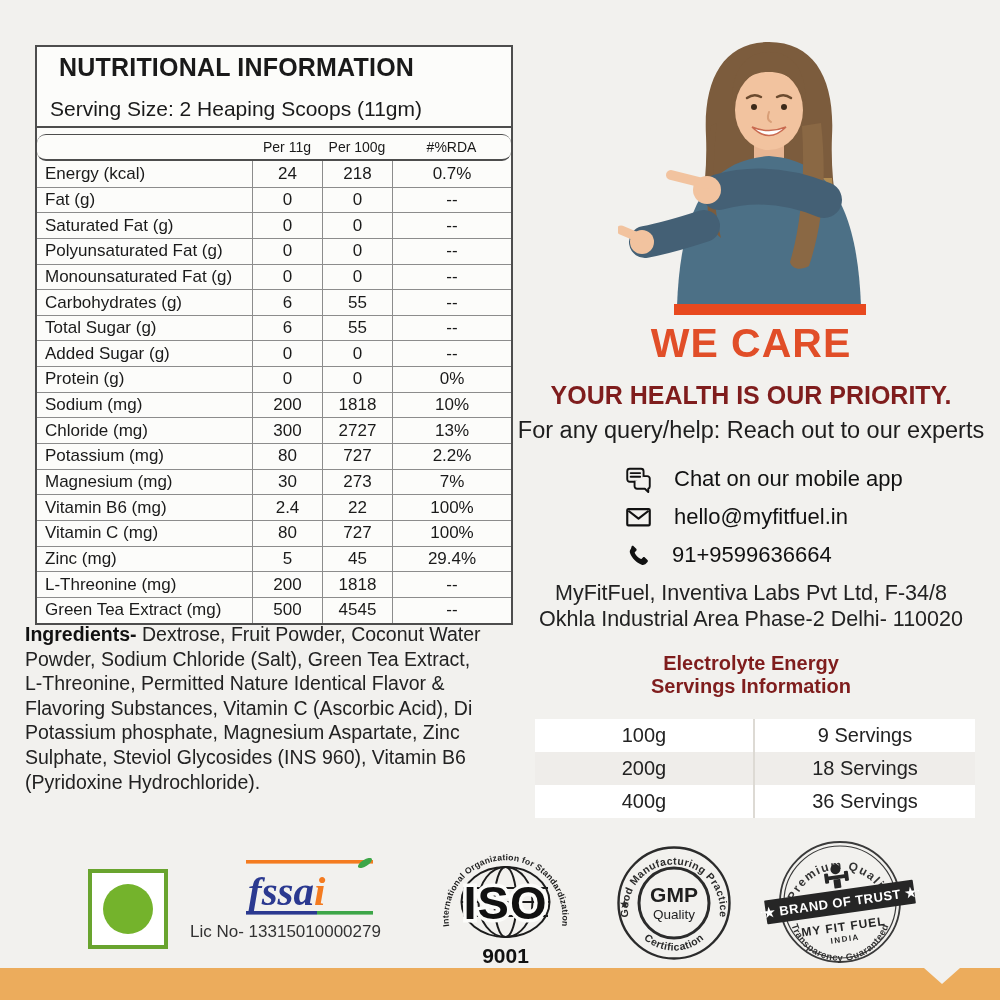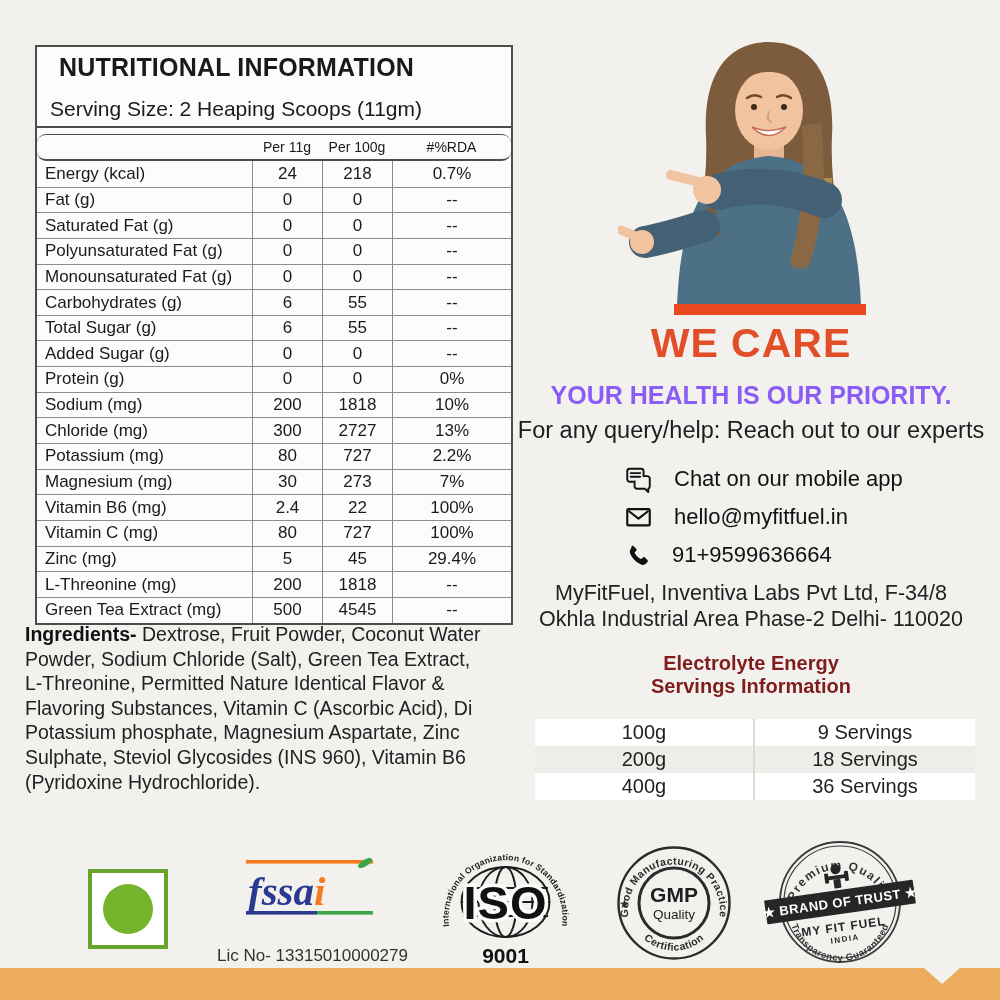--- a/index.html
+++ b/index.html
@@ -27,41 +27,41 @@
 
   
   .ingredients { position:absolute; left:25px; top:622px; width:462px; font-size:19.5px; line-height:24.6px; color:#222; }
   .ingredients b { color:#111; }
 
   
   .right-col { position:absolute; left:505px; top:0; width:492px; text-align:center; }
   .woman { position:absolute; left:113px; top:28px; width:302px; height:278px; }
   .care-underline { position:absolute; left:169px; top:304px; width:192px; height:11px; background:#E8491F; }
   .we-care { position:absolute; left:0; top:320px; width:100%; font-size:41px; font-weight:bold; letter-spacing:1px; color:#E14E28; }
-  .health { position:absolute; left:0; top:381px; width:100%; font-size:25px; font-weight:bold; color:#8b5cf6; }
+  .health { position:absolute; left:0; top:381px; width:100%; font-size:25px; font-weight:bold; color:#7f1d1d; }
   .tagline { position:absolute; left:0; top:417px; width:100%; font-size:23.5px; color:#1d1d1d; }
   .contacts { position:absolute; left:120px; top:460px; text-align:left; }
   .contact-row { display:flex; align-items:center; gap:22px; height:38px; }
   .contact-row svg { flex:0 0 auto; }
   .contact-text { font-size:22px; color:#111; }
   .address { position:absolute; left:0; top:580px; width:100%; font-size:21.5px; line-height:26px; color:#222; }
   .serv-heading { position:absolute; left:0; top:652px; width:100%; font-size:20px; font-weight:bold; line-height:23px; color:#7f1d1d; }
 
   .serv-table { position:absolute; left:535px; top:719px; width:440px; }
-  .srow { display:grid; grid-template-columns:218px 1fr; height:27px; align-items:center; font-size:20px; color:#222; }
+  .srow { display:grid; grid-template-columns:218px 1fr; height:33px; align-items:center; font-size:20px; color:#222; }
   .srow:nth-of-type(odd) { background:#FFFFFF; }
   .srow:nth-of-type(even) { background:#EFEDEA; }
   .srow .scell { text-align:center; }
   .srow .scell + .scell { border-left:2px solid #DDDAD4; height:100%; display:flex; align-items:center; justify-content:center; }
 
   
   .veg-mark { position:absolute; left:88px; top:869px; width:80px; height:80px; background:#fff; border:4px solid #69A42E; display:flex; align-items:center; justify-content:center; }
   .veg-dot { width:50px; height:50px; border-radius:50%; background:#74B32C; }
   .fssai { position:absolute; left:240px; top:858px; width:148px; height:62px; }
-  .fssai-lic { position:absolute; left:190px; top:922px; width:245px; text-align:center; font-size:17px; color:#333;margin-top:24px; }
+  .fssai-lic { position:absolute; left:190px; top:922px; width:245px; font-size:17px; color:#333; }
   .iso-logo { position:absolute; left:437px; top:836px; width:137px; height:132px; }
   .gmp-logo { position:absolute; left:606px; top:842px; width:136px; height:126px; }
   .bot-logo { position:absolute; left:761px; top:838px; width:158px; height:132px; }
 
   
   .bottom-bar { position:absolute; left:0; top:968px; width:1000px; height:32px; background:#ECAC5C; }
   .bar-notch { position:absolute; left:924px; top:968px; width:0; height:0; border-left:18px solid transparent; border-right:18px solid transparent; border-top:16px solid #F2F1EE; }
 </style>
 </head>
 <body>

